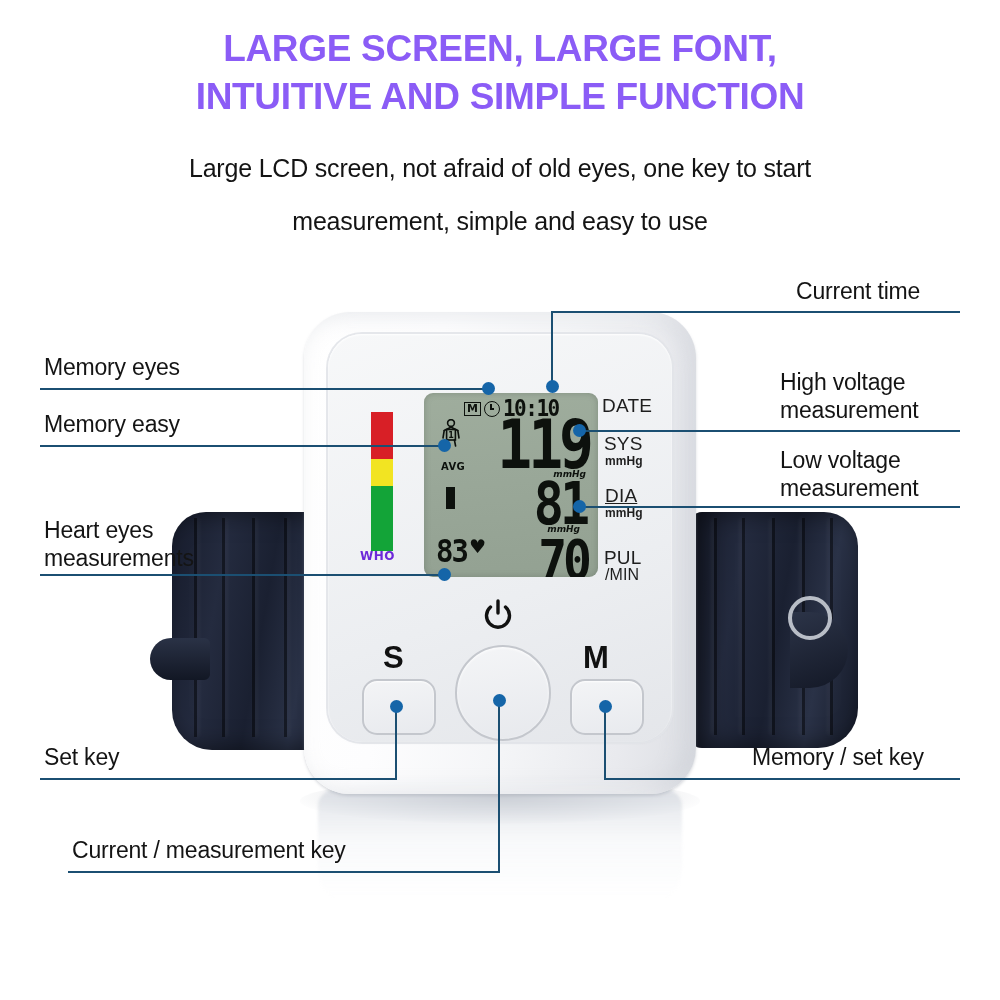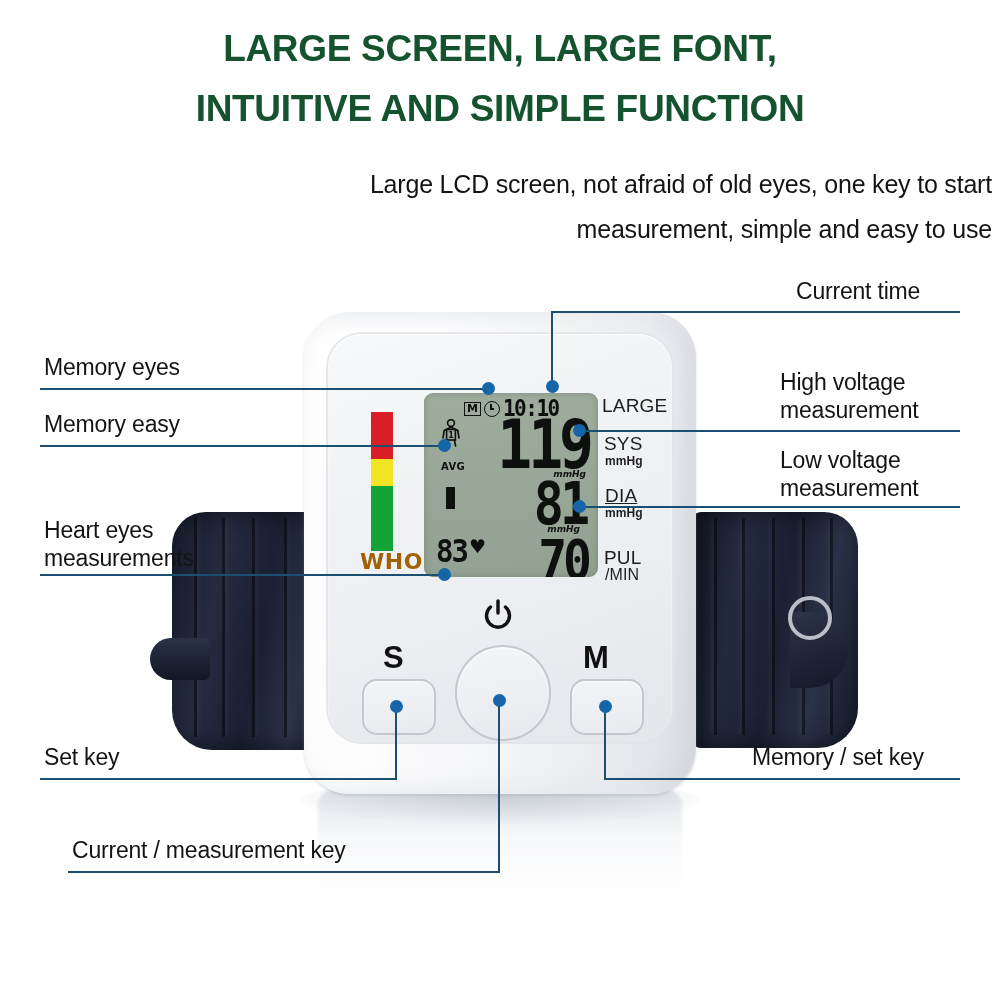--- a/index.html
+++ b/index.html
@@ -17,38 +17,37 @@
   }
 
   
   #header {
     position: absolute;
     top: 0; left: 0;
     width: 1000px;
     text-align: center;
   }
   .headline {
-    color: #14532d;
+    color: #8b5cf6;
     font-weight: bold;
     font-size: 37px;
     line-height: 42px;
     letter-spacing: -0.3px;
     margin: 0;
-    padding: 16px;
+    padding: 4px;
   }
   #headline-1 { padding-top: 28px; }
   #headline-2 { padding-top: 2px; }
   .subhead {
     color: #141414;
     font-size: 25px;
     line-height: 37px;
     letter-spacing: -0.2px;
-    margin: 8px;
+    margin: 16px;
     padding: 0;
-    text-align: right;
   }
   #subhead-1 { padding-top: 12px; }
 
   
   #stage {
     position: absolute;
     top: 0; left: 0;
     width: 1000px;
     height: 1000px;
   }
@@ -349,23 +348,23 @@
   }
   .who-seg { width: 22px; display: block; }
   #who-red { height: 47px; background: #d81f26; }
   #who-yellow { height: 27px; background: #f2e422; }
   #who-green { height: 65px; background: #13a438; }
   #who-label {
     position: absolute;
     left: 360px;
     top: 549px;
     font-family: "DejaVu Sans", sans-serif;
-    font-size: 22px;
-    font-weight: bold;
-    color: #a16207;
+    font-size: 12px;
+    font-weight: bold;
+    color: #6d28d9;
     letter-spacing: 0.5px;
   }
 
   
   #legend {
     position: absolute;
     left: 602px;
     top: 395px;
     width: 80px;
     color: #1e1e1e;
@@ -533,21 +532,21 @@
 
     <div id="pul-value" class="seg">70</div>
 
     <div id="pulse-wrap">
       <span id="pulse-value">83</span>
       <span id="heart-icon">♥</span>
     </div>
   </div>
 
   <div id="legend">
-    <div class="legend-main" id="legend-date">LARGE</div>
+    <div class="legend-main" id="legend-date">DATE</div>
     <div class="legend-main" id="legend-sys">SYS</div>
     <div class="legend-sub" id="legend-sys-u">mmHg</div>
     <div class="legend-main" id="legend-dia">DIA</div>
     <div class="legend-sub" id="legend-dia-u">mmHg</div>
     <div class="legend-main" id="legend-pul">PUL</div>
     <div class="legend-sub" id="legend-pul-u">/MIN</div>
   </div>
 
   <svg id="power-glyph" viewBox="0 0 34 34">
     <path d="M9.5 9 A11.5 11.5 0 1 0 24.5 9" fill="none" stroke="#111" stroke-width="3.4" stroke-linecap="round"></path>

